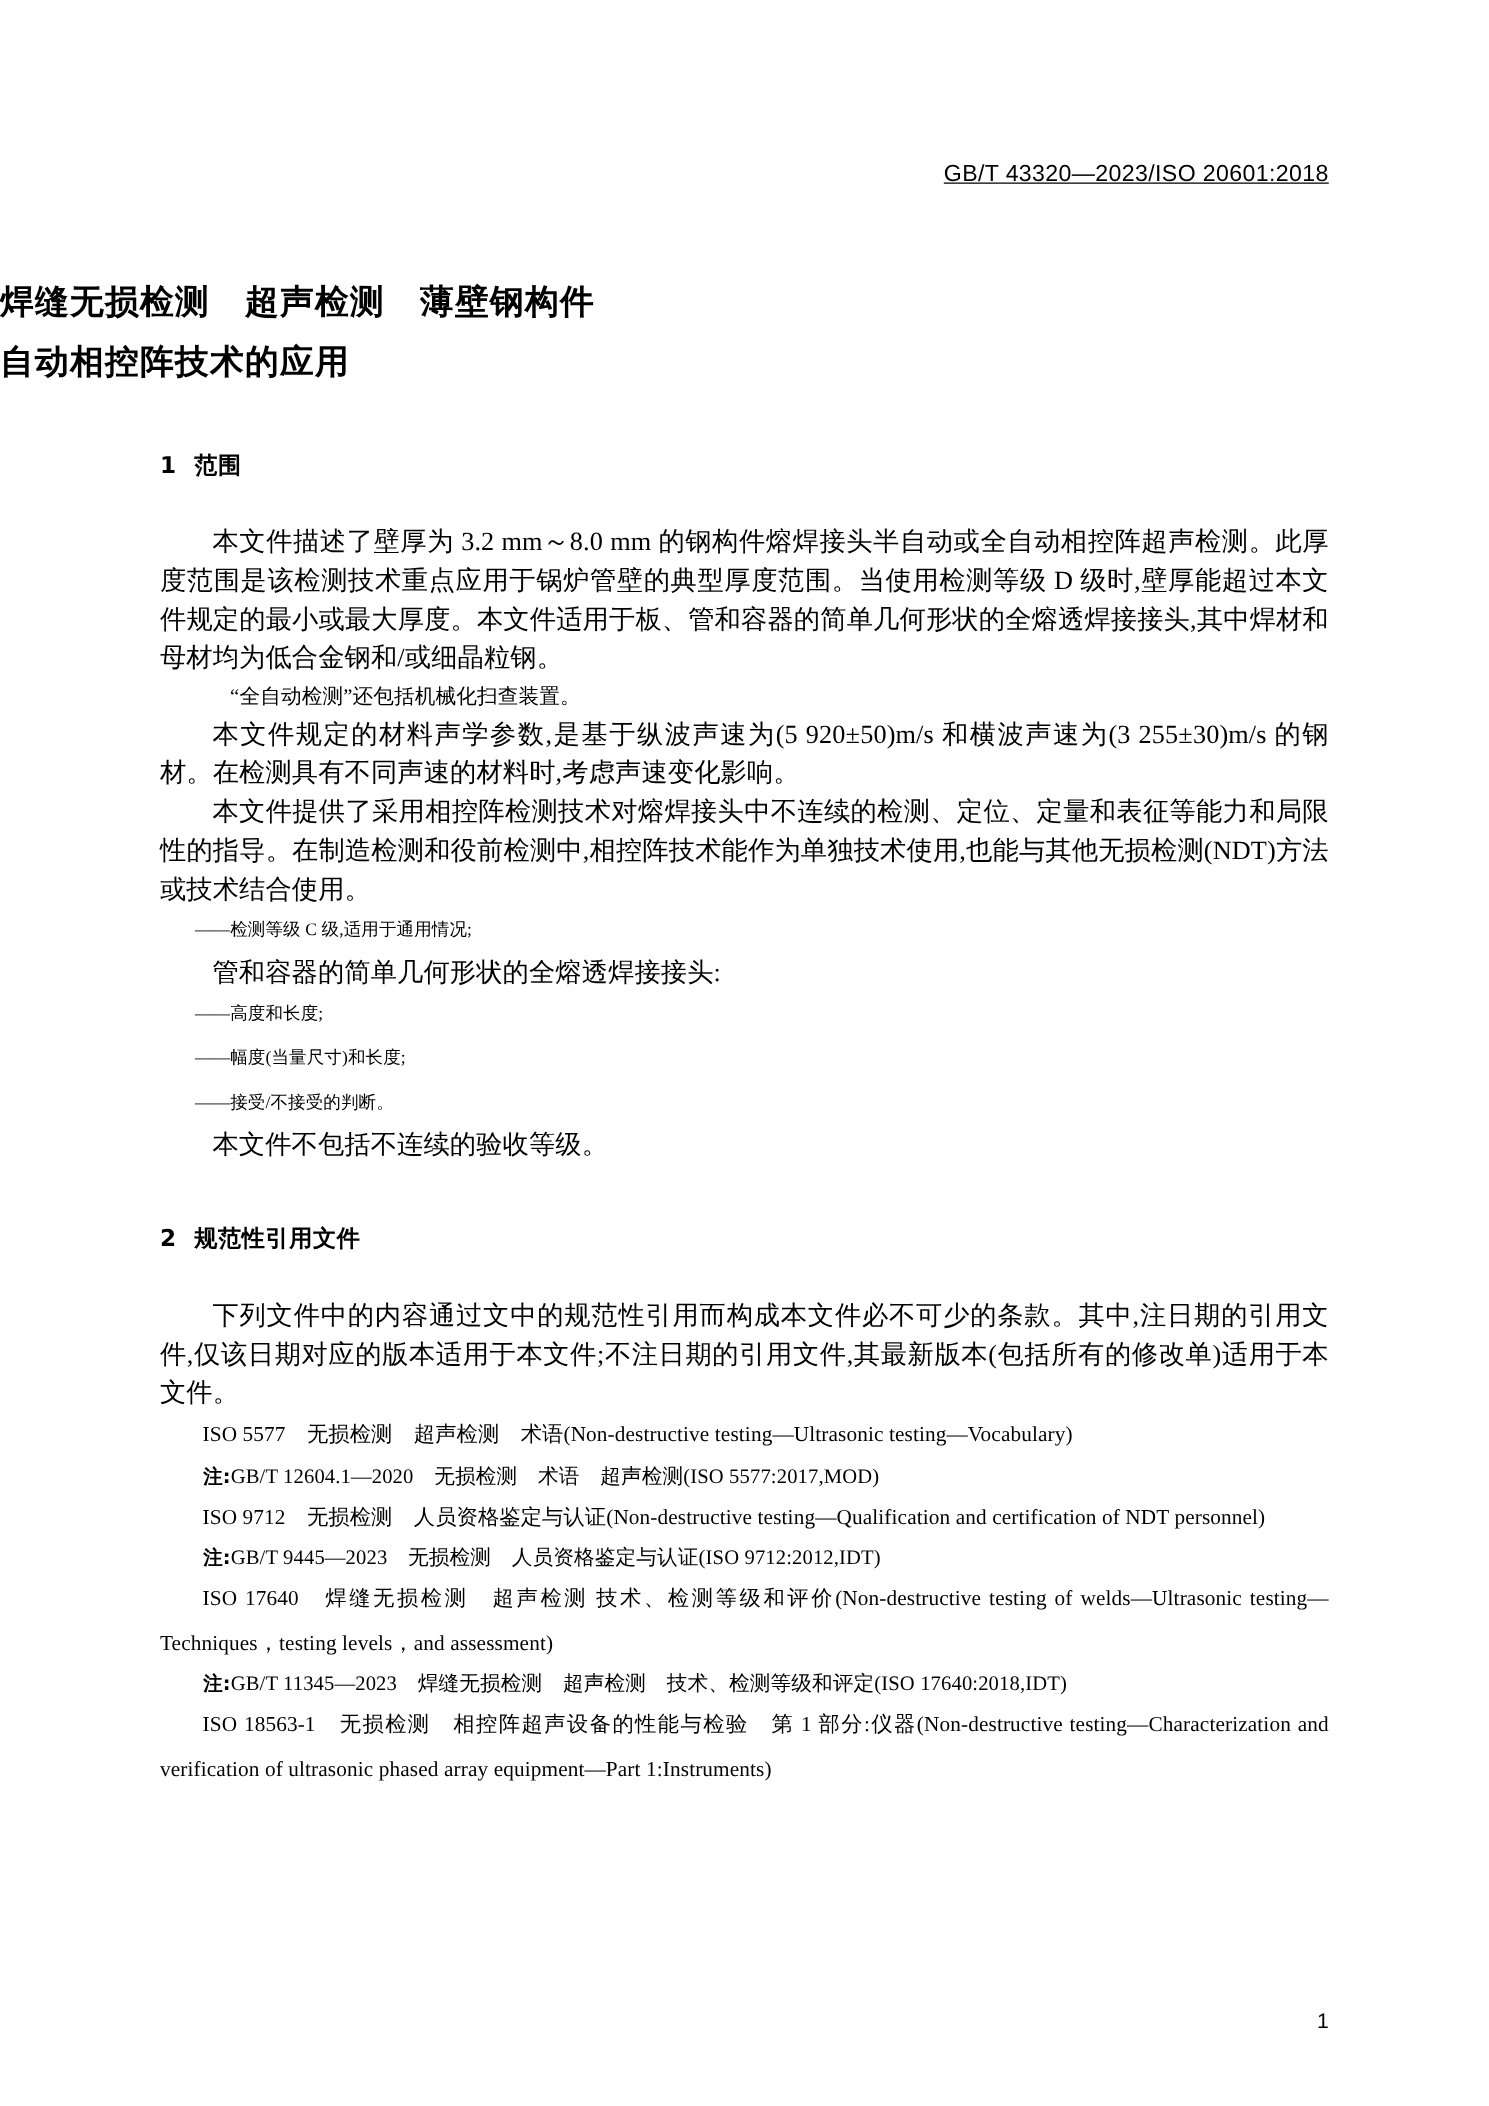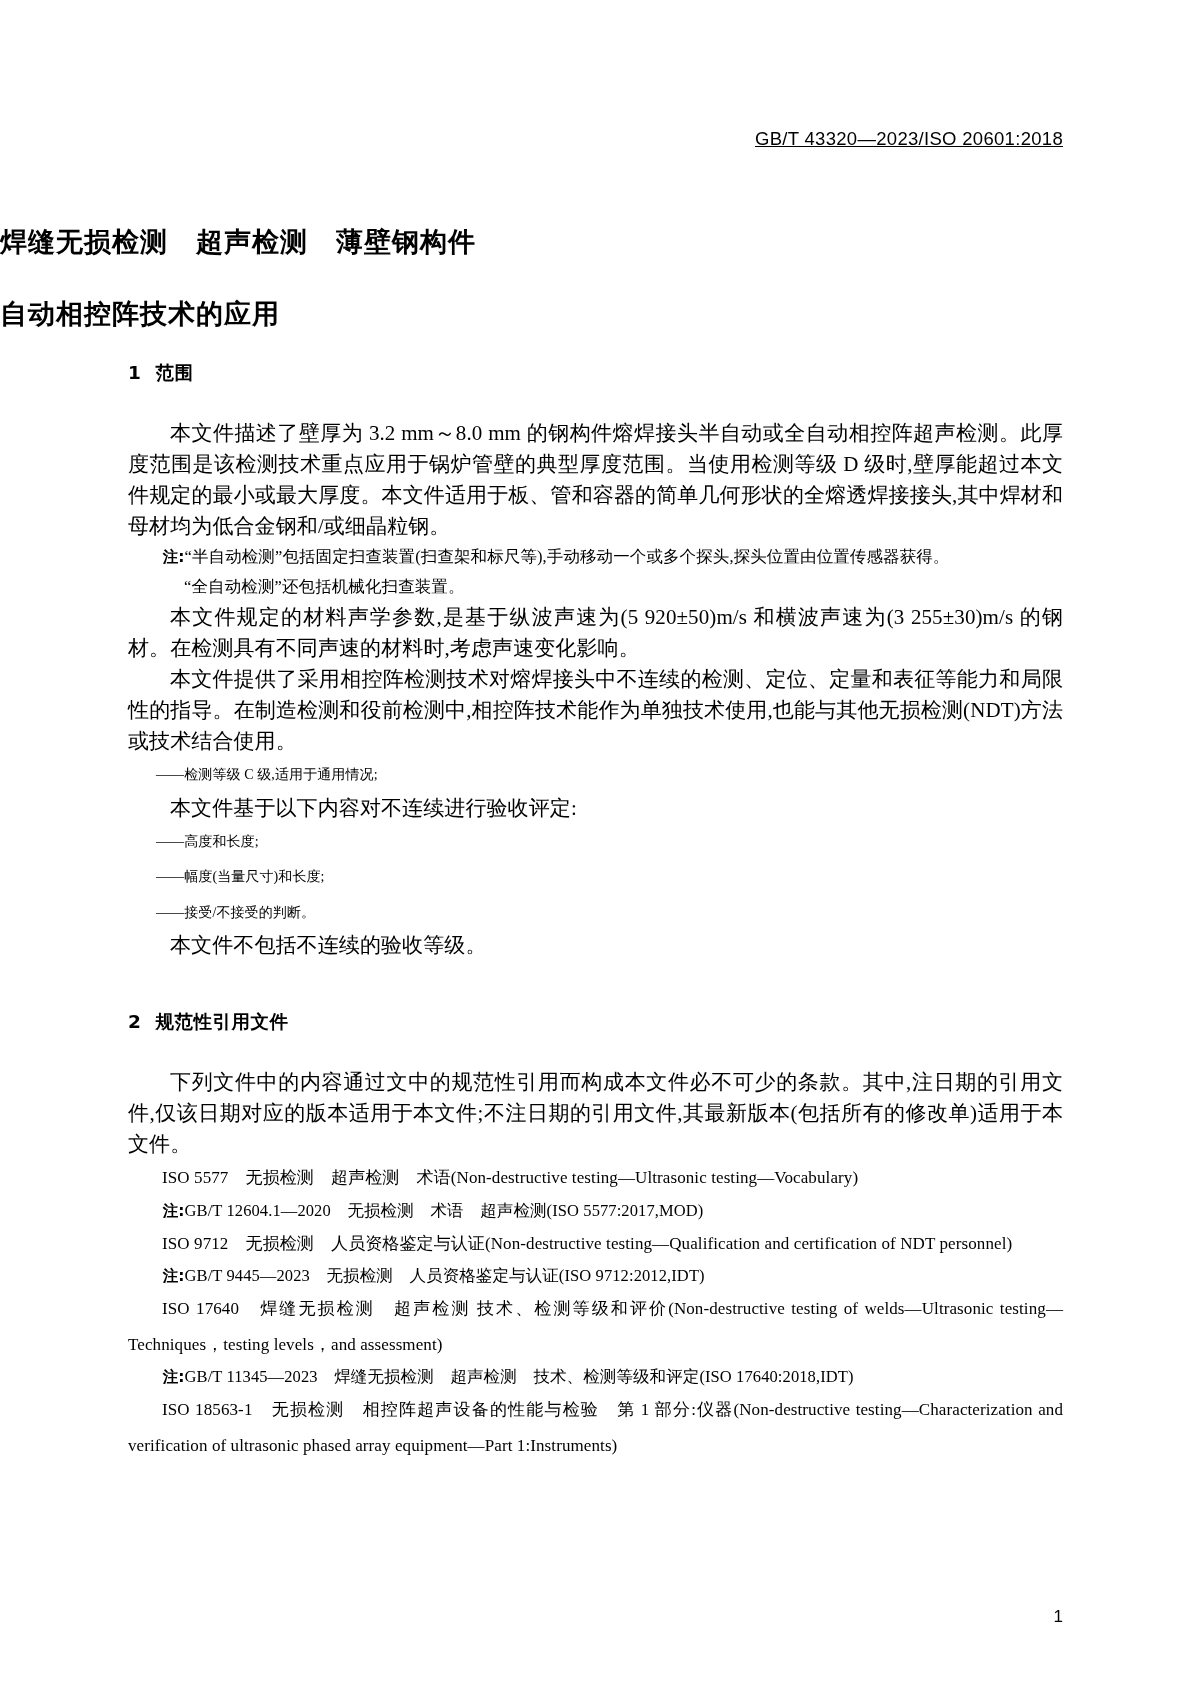--- a/index.html
+++ b/index.html
@@ -36,21 +36,21 @@
     top: 218px;
     left: 0;
     right: 0;
     text-align: left;
     font-family: "DejaVu Sans", "Liberation Sans", sans-serif;
     font-weight: bold;
     font-size: 27px;
     line-height: 48px;
     letter-spacing: 1px;
   }
-  .doc-title .line2 { display: block; margin-top: 24px; }
+  .doc-title .line2 { display: block; }
   
   .content {
     position: absolute;
     left: 128px;
     top: 358px;
     width: 935px;
   }
   h2.clause {
     font-family: "DejaVu Sans", "Liberation Sans", sans-serif;
     font-weight: bold;
@@ -122,30 +122,29 @@
 
   <div class="content">
 
     <h2 class="clause">
       <span class="num">1</span><span>范围</span>
     </h2>
     <div class="gap-md"></div>
 
     <p class="body">本文件描述了壁厚为 3.2 mm～8.0 mm 的钢构件熔焊接头半自动或全自动相控阵超声检测。此厚度范围是该检测技术重点应用于锅炉管壁的典型厚度范围。当使用检测等级 D 级时,壁厚能超过本文件规定的最小或最大厚度。本文件适用于板、管和容器的简单几何形状的全熔透焊接接头,其中焊材和母材均为低合金钢和/或细晶粒钢。</p>
 
-    <p class="note"><span class="note-label">注:</span><span>“半自动检测”包括固定扫查装置(扫查架和标尺等),手动移动一个或多个探头,探头位置由位置传感器获得。</span></p>
     <p class="note cont">“全自动检测”还包括机械化扫查装置。</p>
 
     <p class="body">本文件规定的材料声学参数,是基于纵波声速为(5 920±50)m/s 和横波声速为(3 255±30)m/s 的钢材。在检测具有不同声速的材料时,考虑声速变化影响。</p>
 
     <p class="body">本文件提供了采用相控阵检测技术对熔焊接头中不连续的检测、定位、定量和表征等能力和局限性的指导。在制造检测和役前检测中,相控阵技术能作为单独技术使用,也能与其他无损检测(NDT)方法或技术结合使用。</p>
 
     <p class="dash">——检测等级 C 级,适用于通用情况;</p>
 
-    <p class="body">本文件基于以下内容对不连续进行验收评定:</p>
+    <p class="body">管和容器的简单几何形状的全熔透焊接接头:</p>
     <p class="dash">——高度和长度;</p>
     <p class="dash">——幅度(当量尺寸)和长度;</p>
     <p class="dash">——接受/不接受的判断。</p>
 
     <p class="body">本文件不包括不连续的验收等级。</p>
 
     <div class="gap-lg"></div>
 
     <h2 class="clause">
       <span class="num">2</span><span>规范性引用文件</span>

